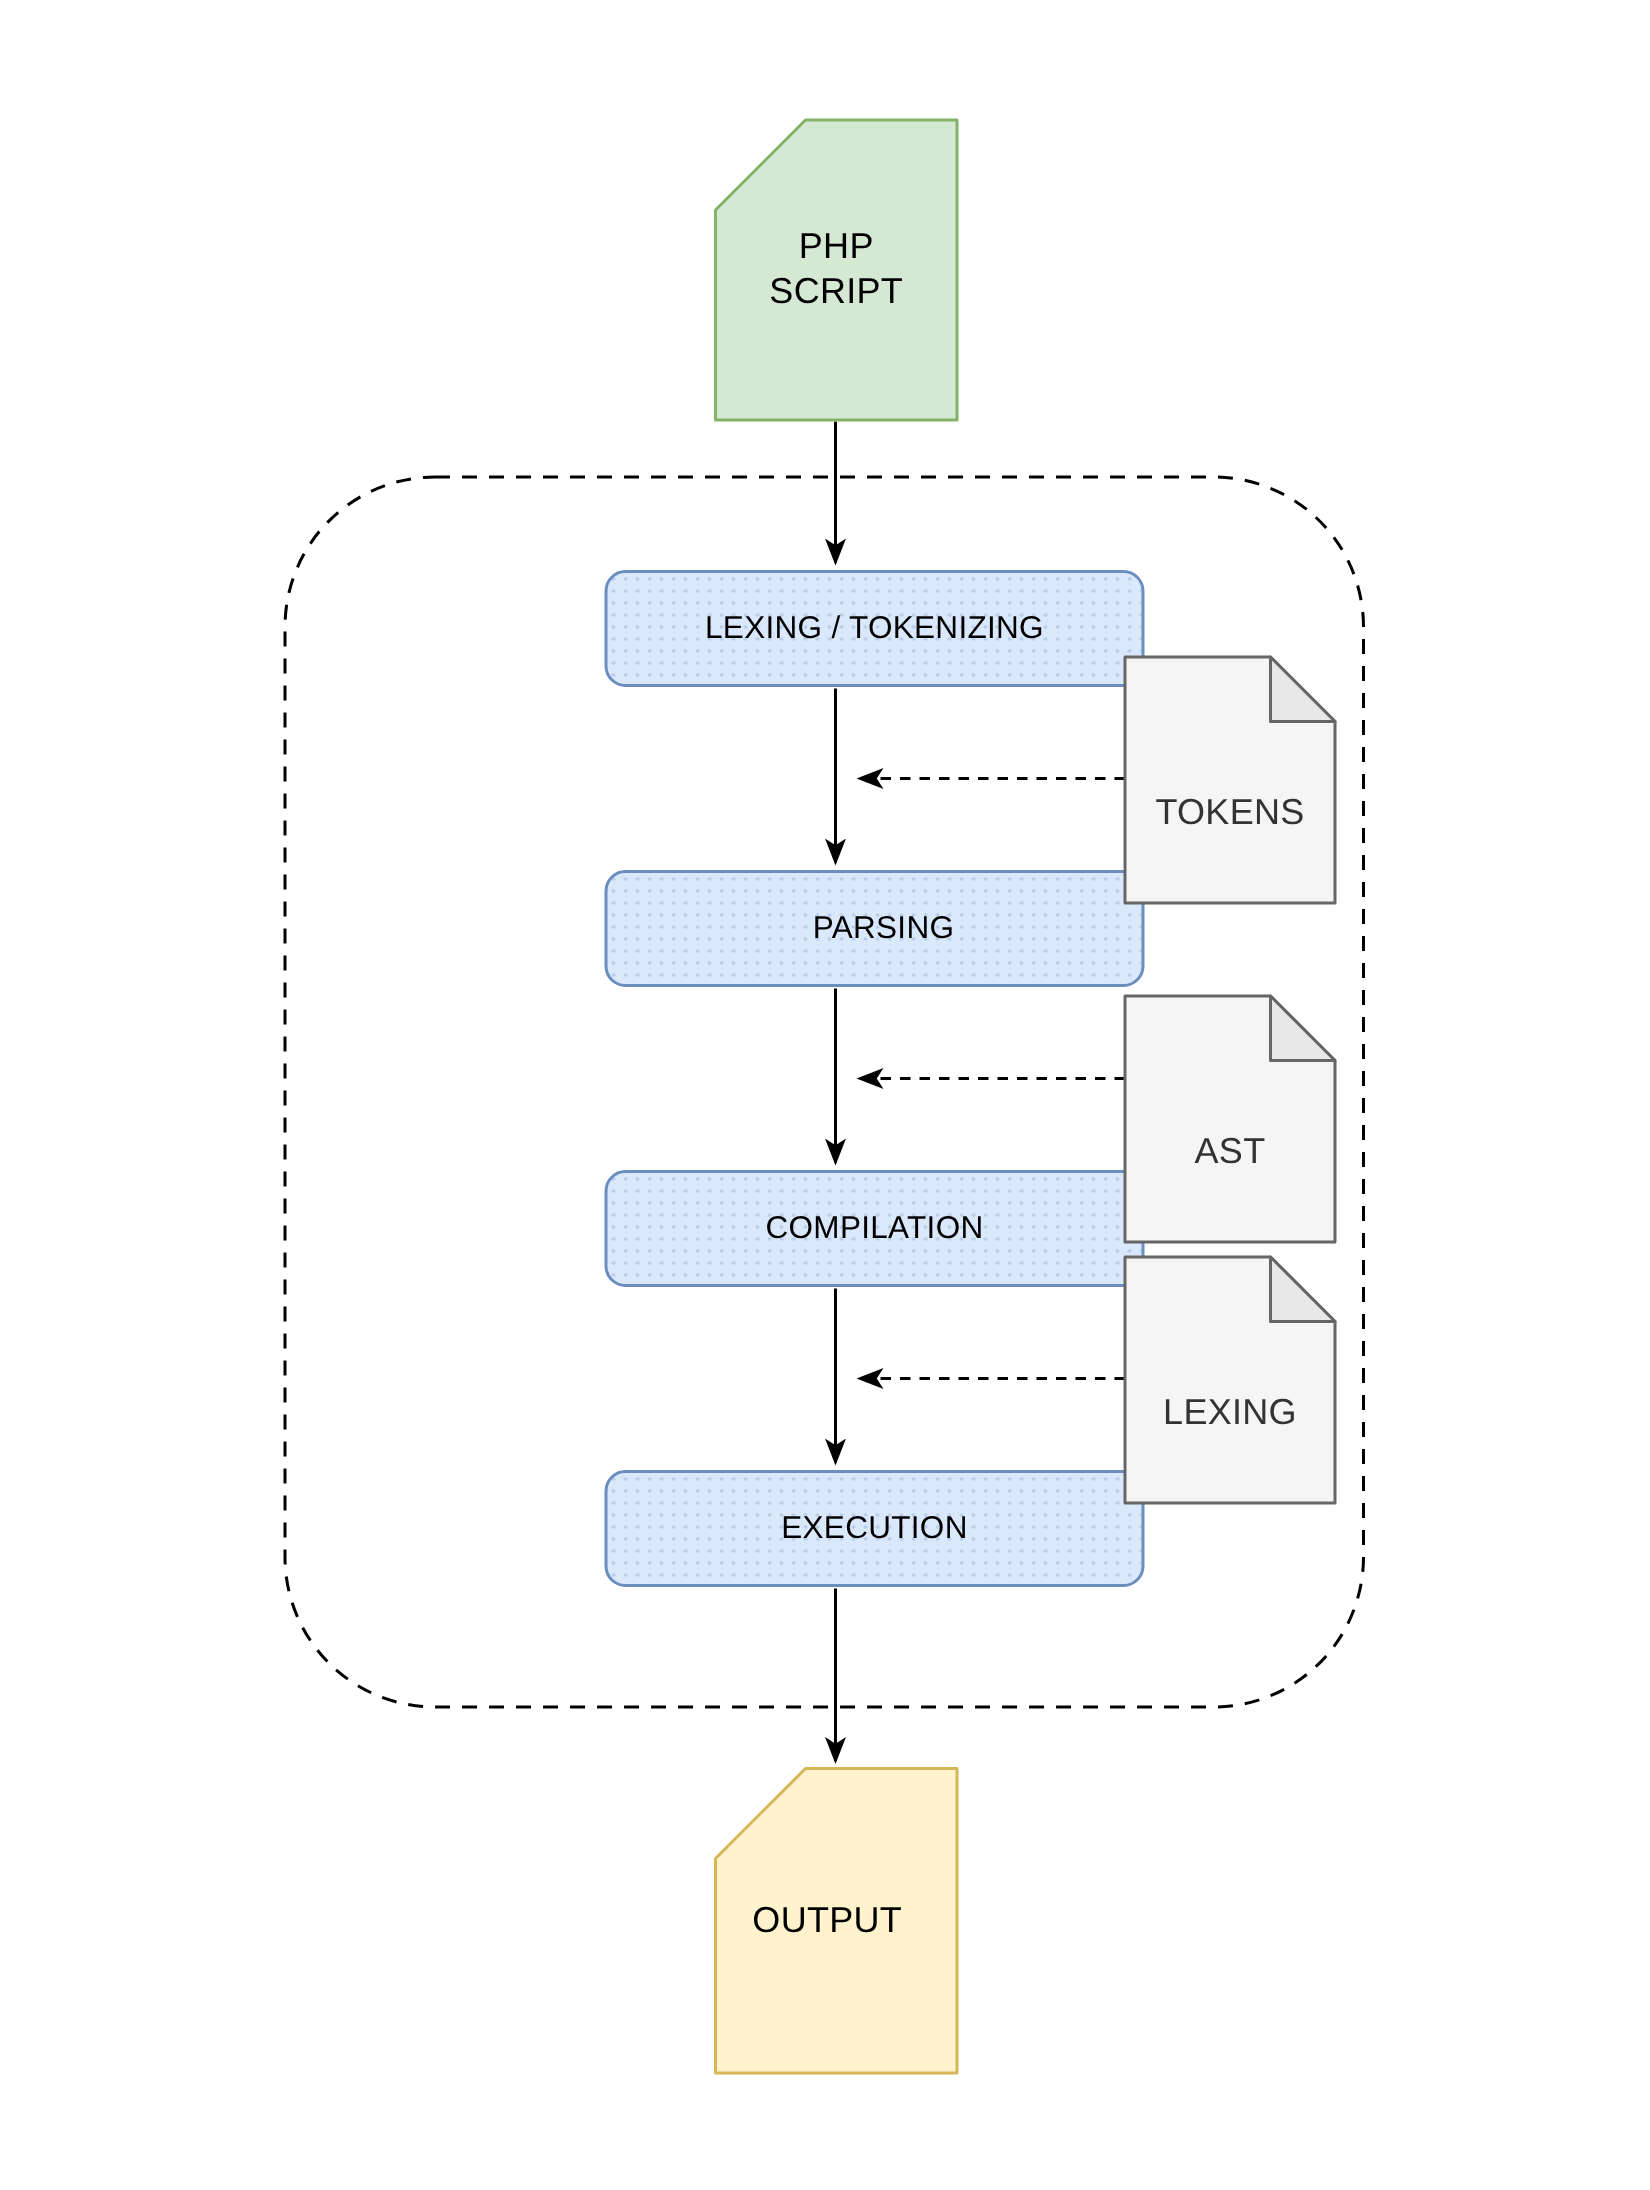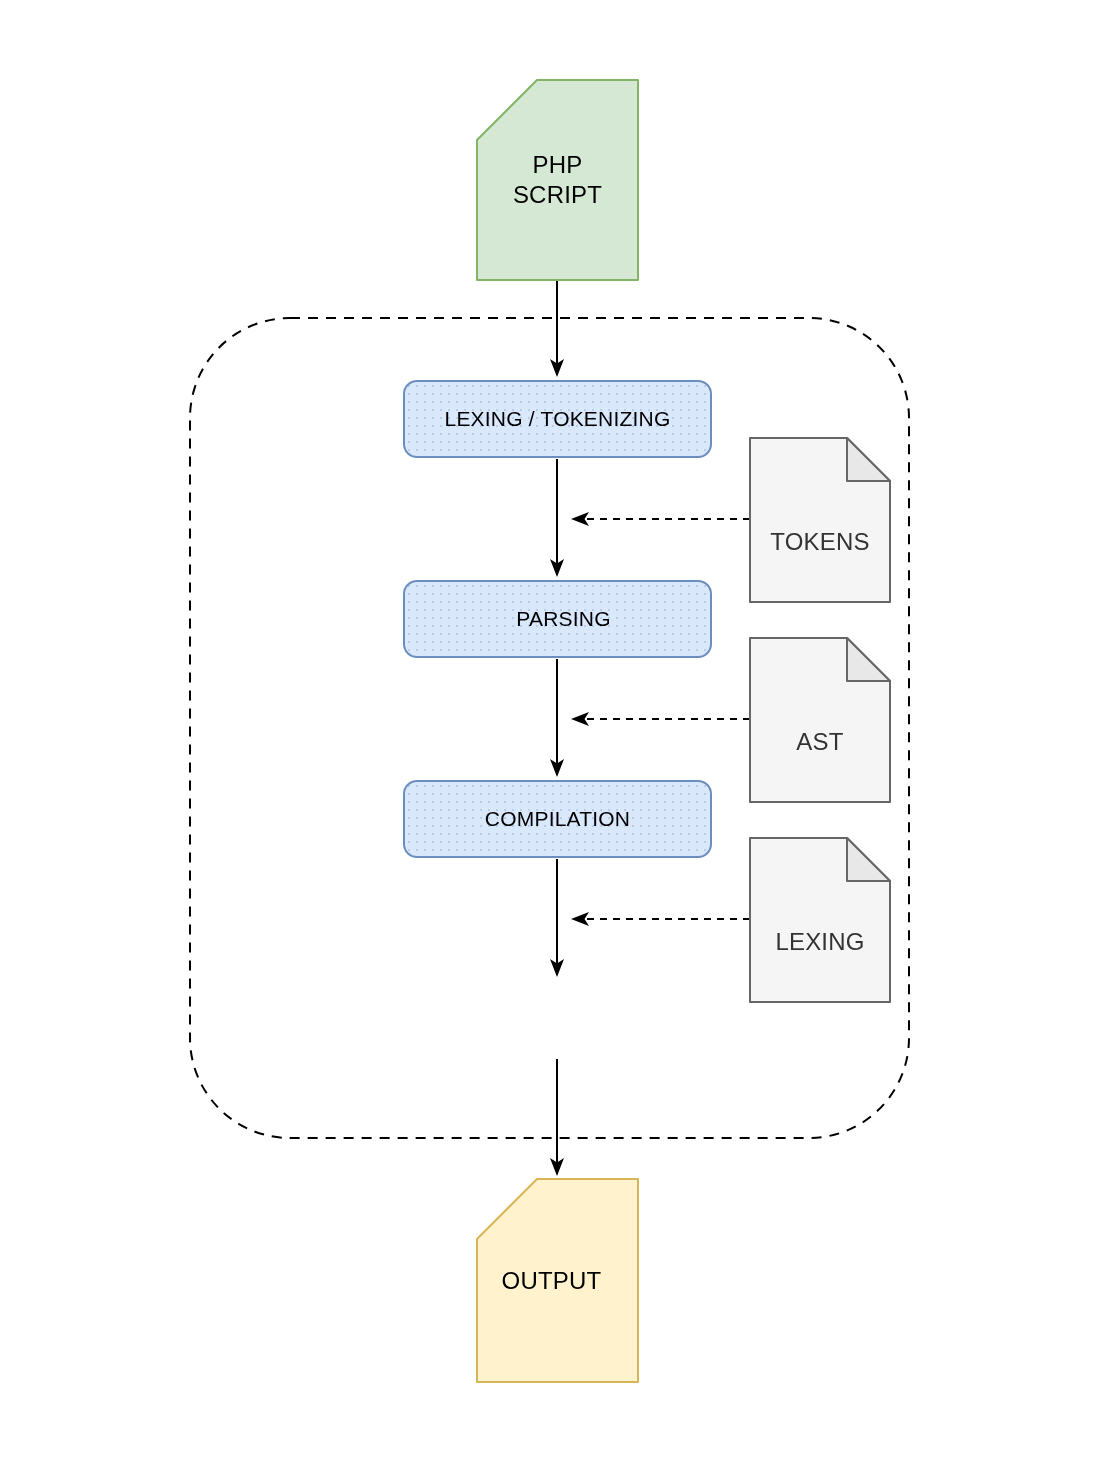--- a/index.html
+++ b/index.html
@@ -28,37 +28,37 @@
     text-align:center; font-size:24px; line-height:1.25; color:var(--text);
     white-space:pre-line; letter-spacing:0.2px;
   }
 
   
   .card-green-path{fill:var(--script-fill); stroke:var(--script-stroke); stroke-width:2; stroke-linejoin:round;}
   .card-yellow-path{fill:var(--output-fill); stroke:var(--output-stroke); stroke-width:2; stroke-linejoin:round;}
 
   
   .stage{
-    position:absolute; width:309px; height:78px; box-sizing:border-box;
+    position:absolute; width:360px; height:78px; box-sizing:border-box;
     background-color:var(--stage-fill);
     background-image:radial-gradient(rgba(108,142,191,0.30) 1px, rgba(0,0,0,0) 1.3px);
     background-size:8px 8px;
     border:2px solid var(--stage-stroke); border-radius:14px;
     display:flex; align-items:center; justify-content:center;
     font-size:21px; color:var(--text); letter-spacing:0.2px;
   }
   .stage-pos-0{left:403px; top:380px;}
   .stage-pos-1{left:403px; top:580px;padding-left:12px;}
   .stage-pos-2{left:403px; top:780px;align-items:center;}
   .stage-pos-3{left:403px; top:980px;}
 
   
   .artifact{position:absolute; width:140px; height:208px;}
   .artifact-pos-0{left:750px; top:438px;}
-  .artifact-pos-1{left:750px; top:638px;}
+  .artifact-pos-1{left:750px; top:664px;}
   .artifact-pos-2{left:750px; top:838px;}
   .note-body{fill:var(--artifact-fill); stroke:var(--artifact-stroke); stroke-width:2; stroke-linejoin:round;}
   .note-fold{fill:var(--artifact-fold); stroke:var(--artifact-stroke); stroke-width:2; stroke-linejoin:round;}
   .artifact .label{color:var(--artifact-text);}
 
   .php-card{left:477px; top:80px; width:161px; height:200px;}
   .output-card{left:477px; top:1179px; width:149px; height:203px;}
 </style>
 </head>
 <body>
@@ -95,20 +95,23 @@
 
   <div class="stage stage-pos-0">
     <span>LEXING / TOKENIZING</span>
   </div>
   <div class="stage stage-pos-1">
     <span>PARSING</span>
   </div>
   <div class="stage stage-pos-2">
     <span>COMPILATION</span>
   </div>
+  <div class="stage stage-pos-3">
+    <span>EXECUTION</span>
+  </div>
 
   <div class="node artifact artifact-pos-0">
     <svg class="shape" width="140" height="164" viewBox="0 0 140 164">
       <path class="note-body" d="M0,0 H97 L140,43 V164 H0 Z"></path>
       <path class="note-fold" d="M97,0 V43 H140 Z"></path>
     </svg>
     <div class="label">TOKENS</div>
   </div>
   <div class="node artifact artifact-pos-1">
     <svg class="shape" width="140" height="164" viewBox="0 0 140 164">

